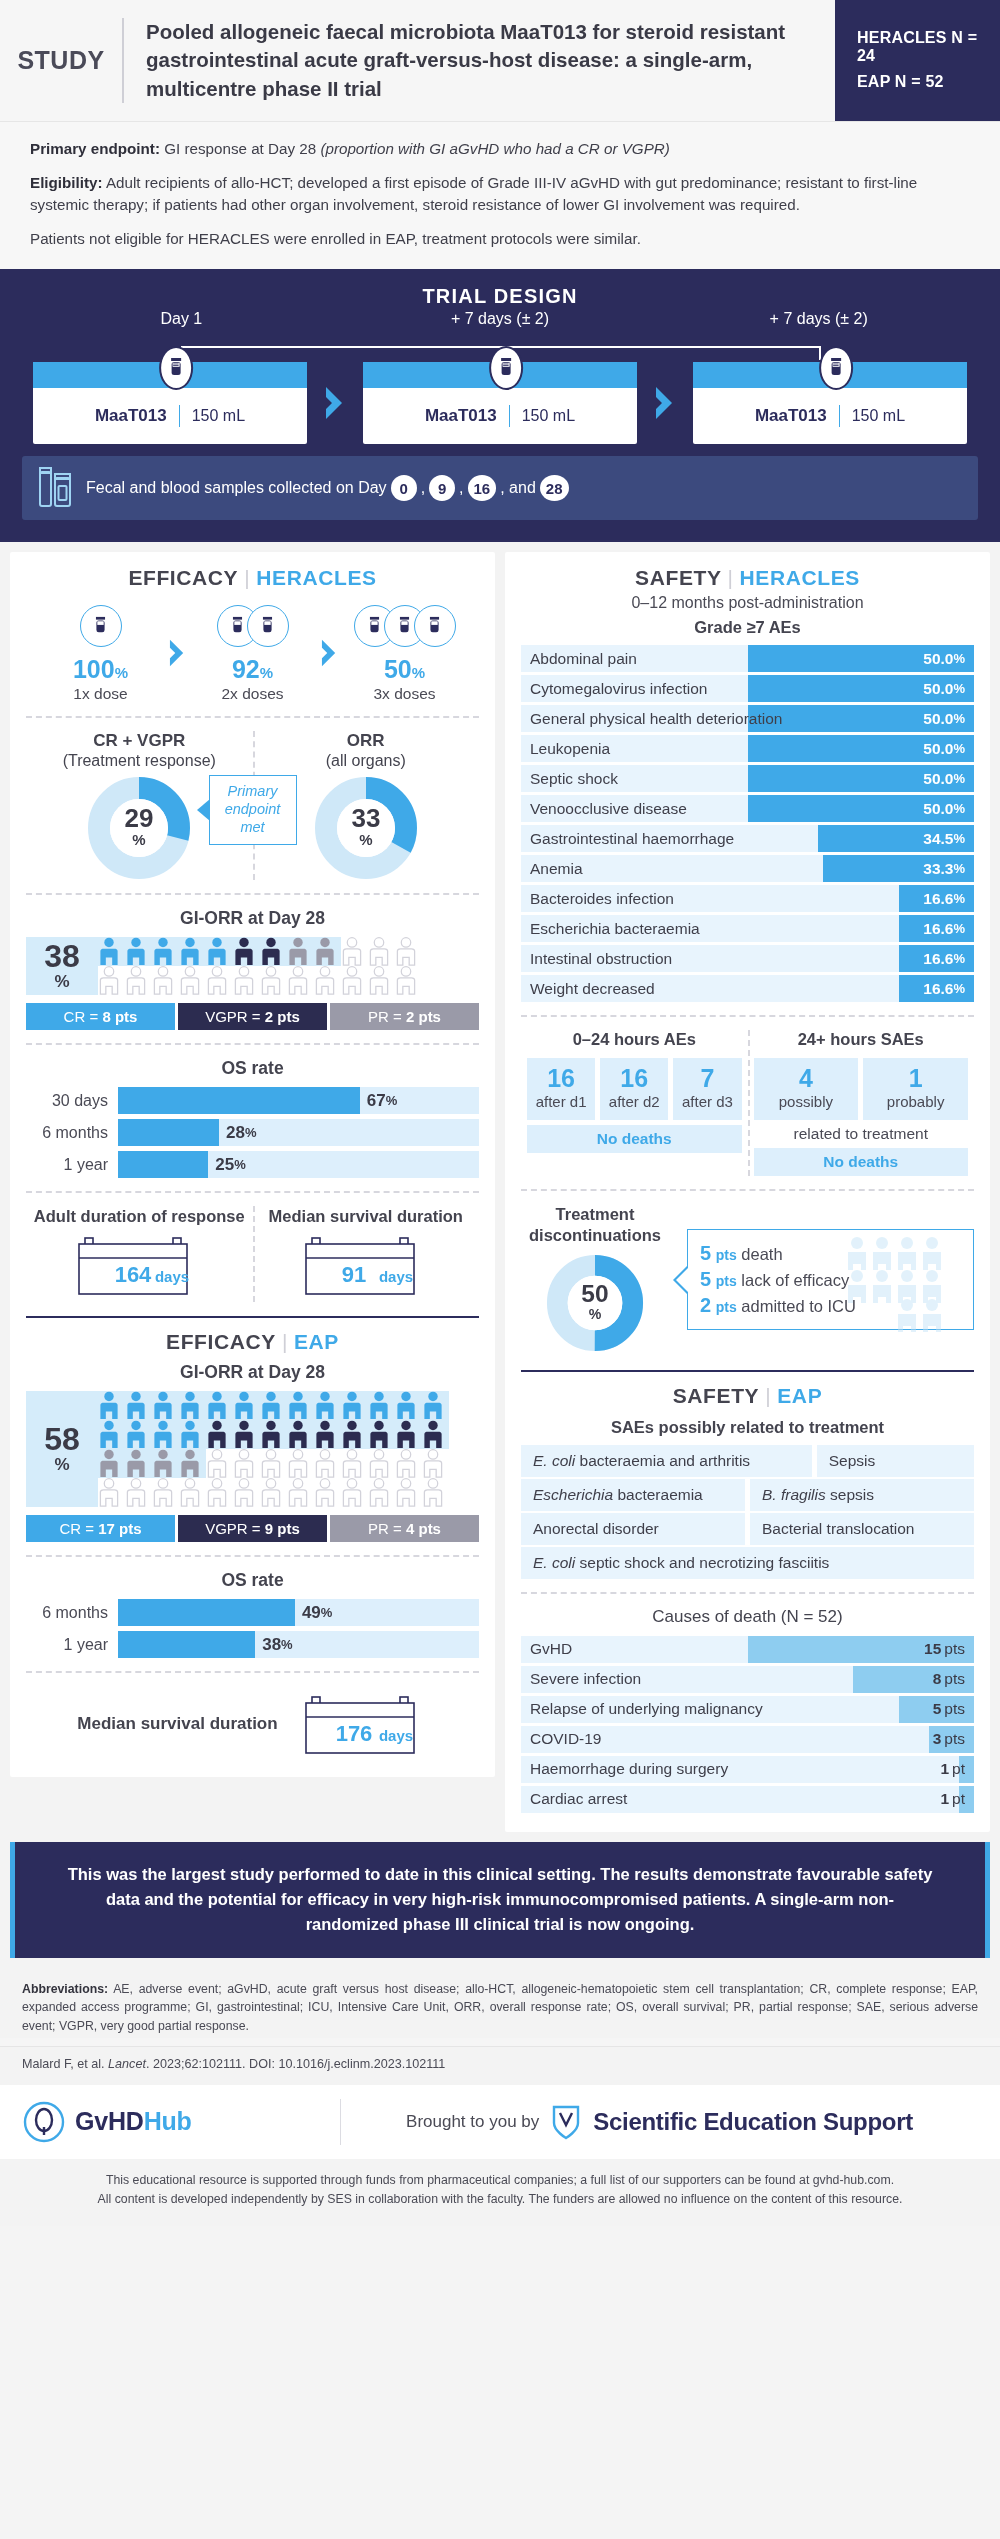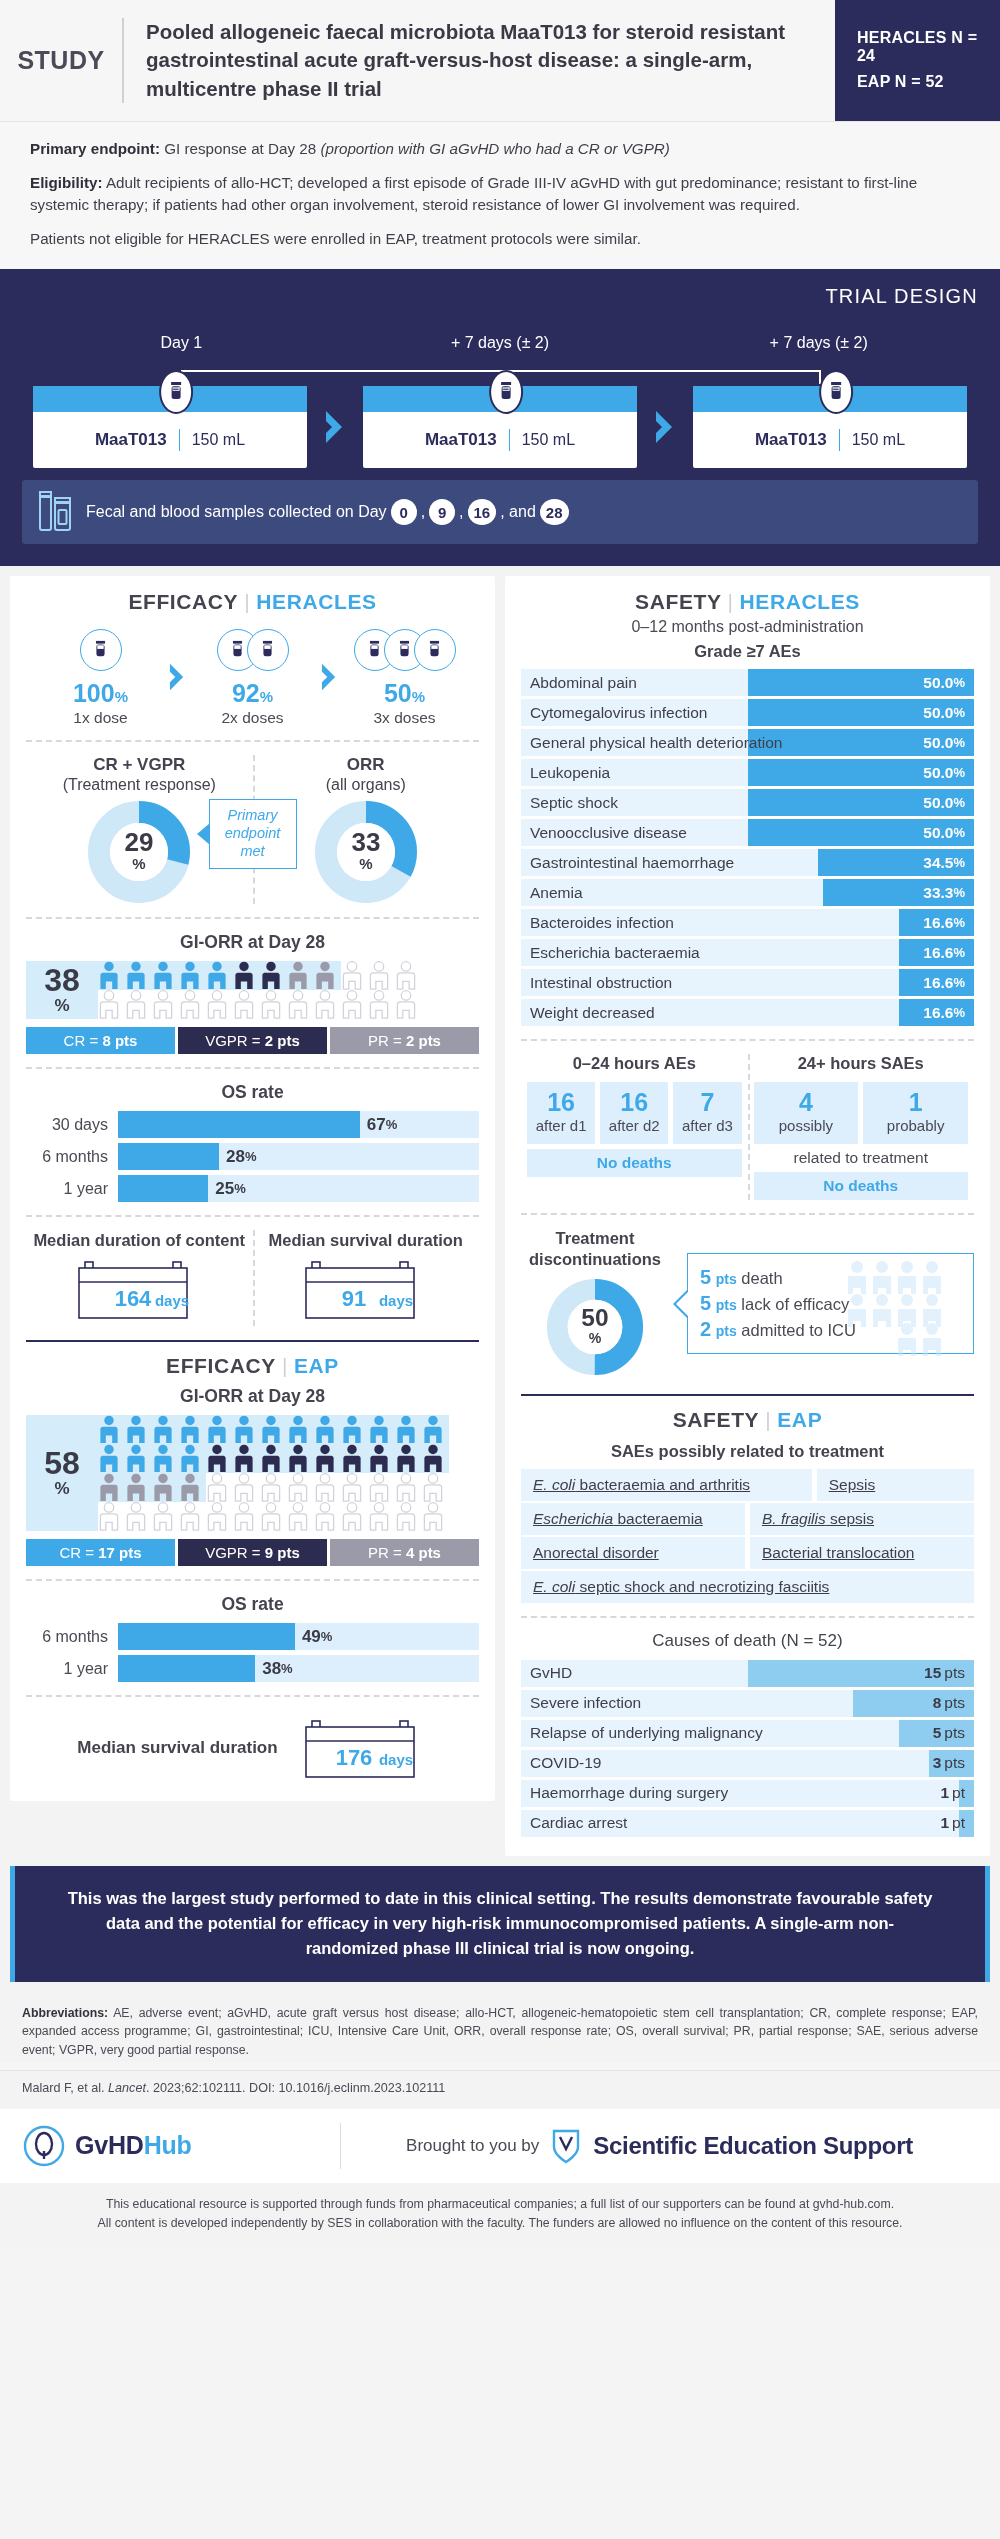--- a/index.html
+++ b/index.html
@@ -35,21 +35,21 @@
 
   
   .intro{background:#f7f7f7;padding:16px 22px 18px 30px;}
   .intro p{margin:0 0 11px 0;font-size:15.2px;line-height:1.5;color:#3f3f4a;}
   .intro p:last-child{margin-bottom:0;}
   .intro b{font-weight:bold;color:#2f2f3a;}
   .intro i{font-style:italic;}
 
   
   .trial{background:var(--navy);color:#fff;padding:16px 22px 22px 22px;}
-  .trial h2{margin:0 0 26px 0;text-align:right;font-size:20px;font-weight:normal;letter-spacing:1.2px;}
+  .trial h2{margin:0 0 2px 0;text-align:center;font-size:20px;font-weight:bold;letter-spacing:1.2px;}
   .tl-labels{display:flex;}
   .tl-labels>div{flex:1;text-align:center;font-size:16px;}
   .tl-line{position:relative;height:26px;margin:6px 0 2px 0;}
   .tl-line .hbar{position:absolute;left:16.6%;right:16.6%;top:12px;height:2px;background:#fff;}
   .tl-line .tick{position:absolute;top:12px;width:2px;height:14px;background:#fff;}
   .doses{display:flex;align-items:center;gap:0;}
   .dose-col{flex:1;position:relative;display:flex;justify-content:center;}
   .dose-card{width:100%;max-width:274px;background:#fff;border-radius:2px;overflow:visible;position:relative;}
   .dose-card .top{height:26px;background:var(--blue);}
   .dose-card .bot{height:56px;display:flex;align-items:center;justify-content:center;gap:12px;}
@@ -151,21 +151,21 @@
   .disc-left .t{font-size:16.5px;font-weight:bold;color:#44444f;line-height:1.25;}
   .disc-box{flex:1;position:relative;border:1.4px solid var(--blue);background:#fff;padding:9px 10px 9px 12px;margin-left:14px;}
   .disc-box:before{content:"";position:absolute;left:-15px;top:50%;transform:translateY(-50%);width:0;height:0;border-top:15px solid transparent;border-bottom:15px solid transparent;border-right:15px solid var(--blue);}
   .disc-box:after{content:"";position:absolute;left:-12px;top:50%;transform:translateY(-50%);width:0;height:0;border-top:13px solid transparent;border-bottom:13px solid transparent;border-right:13px solid #fff;}
   .disc-line{font-size:16.5px;color:#4a4a55;margin:3px 0;position:relative;z-index:2;}
   .disc-line b{font-size:20px;font-weight:bold;color:var(--blue);}
   .disc-line i{font-style:normal;font-size:14px;font-weight:bold;color:var(--blue);}
   .disc-ghost{position:absolute;right:8px;top:6px;bottom:6px;opacity:.45;z-index:1;}
 
   
-  .chips{display:flex;flex-wrap:wrap;gap:5px;margin-top:2px;text-decoration:underline;}
+  .chips{display:flex;flex-wrap:wrap;gap:5px;margin-top:2px;}
   .chip{background:var(--blue-paler);padding:7px 12px;font-size:15.5px;color:#3f3f4a;}
   .chip i{font-style:italic;}
 
   
   .cod-title{text-align:center;font-size:17px;font-weight:bold;color:#44444f;margin-bottom:9px;}
   .cod-title span{font-weight:normal;}
   .codrow{position:relative;height:27px;background:var(--blue-paler);margin-bottom:3px;}
   .codfill{position:absolute;right:0;top:0;height:100%;background:#8ecdf0;}
   .codlbl{position:absolute;left:9px;top:0;height:100%;display:flex;align-items:center;font-size:15.5px;color:#3f3f4a;z-index:2;}
   .codval{position:absolute;right:9px;top:0;height:100%;display:flex;align-items:center;font-size:15.5px;color:#3b3b47;z-index:2;}
@@ -593,21 +593,21 @@
                 </div>
             </div>
           </div>
         </div>
 
         <hr class="dash">
 
         <div class="cal-row">
           <div class="vdash"></div>
           <div class="cal-col">
-            <div class="ct">Median duration of content</div>
+            <div class="ct">Adult duration of response</div>
             <div class="cal">
               <svg width="124" height="62" viewBox="0 0 124 62">
                 <rect x="8" y="2" width="8" height="12" fill="#fff" stroke="#2c2c5c" stroke-width="1.6"></rect>
                 <rect x="96" y="2" width="8" height="12" fill="#fff" stroke="#2c2c5c" stroke-width="1.6"></rect>
                 <rect x="2" y="8" width="108" height="50" fill="#fff" stroke="#2c2c5c" stroke-width="1.6"></rect>
                 <line x1="2" y1="22" x2="110" y2="22" stroke="#2c2c5c" stroke-width="1.6"></line>
                 <text x="56" y="46" text-anchor="middle" font-family="Liberation Sans, sans-serif" font-size="22" font-weight="bold" fill="#3fa9e8">164</text>
                 <text x="95" y="46" text-anchor="middle" font-family="Liberation Sans, sans-serif" font-size="15" font-weight="bold" fill="#3fa9e8">days</text>
               </svg>
             </div>

